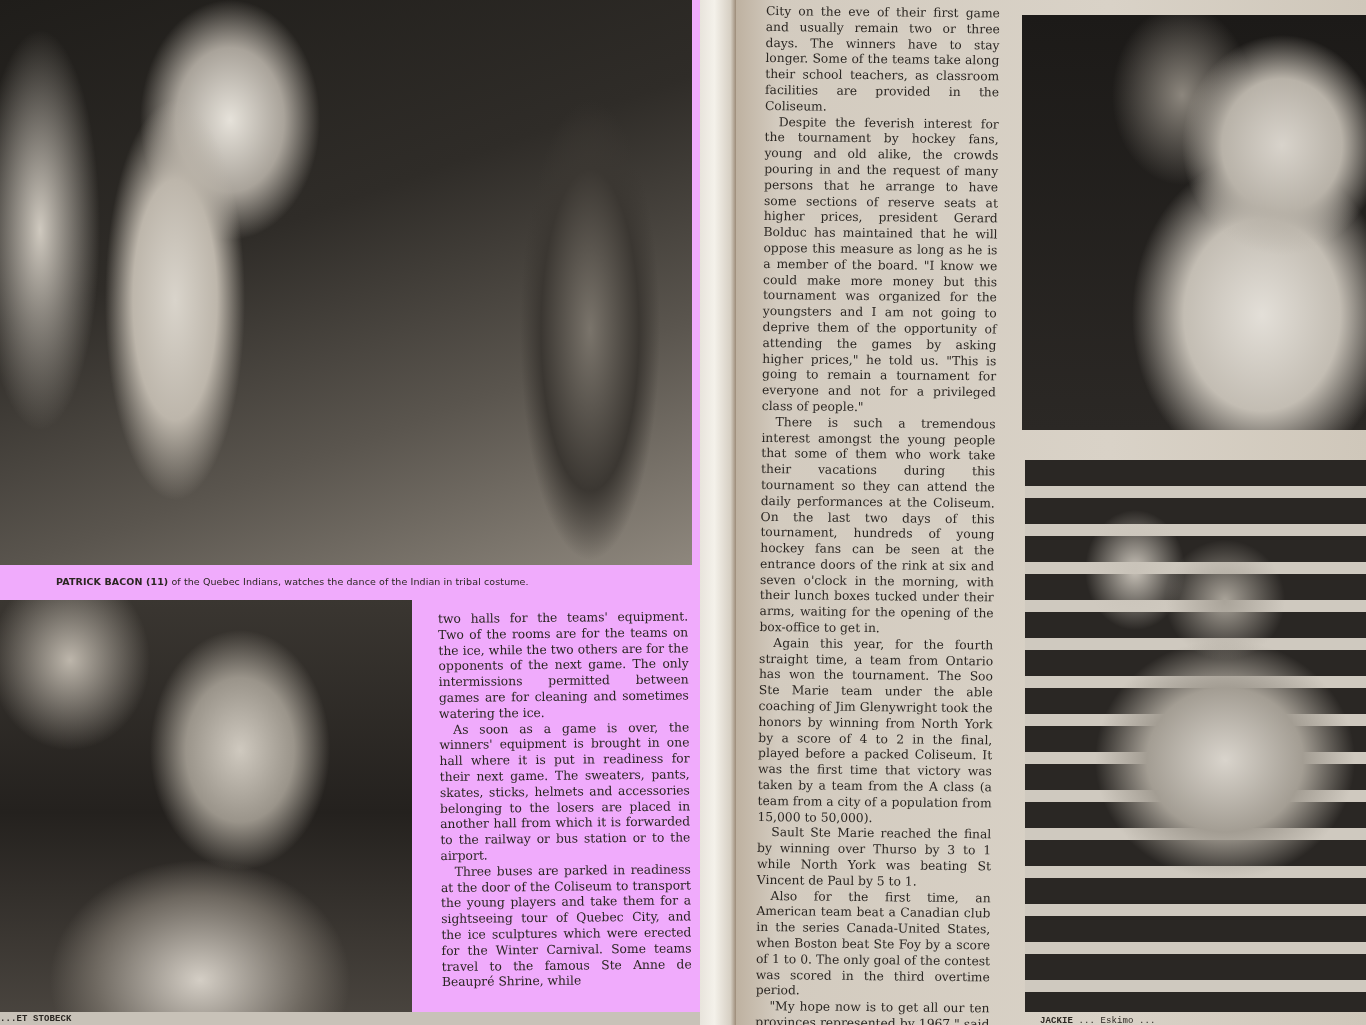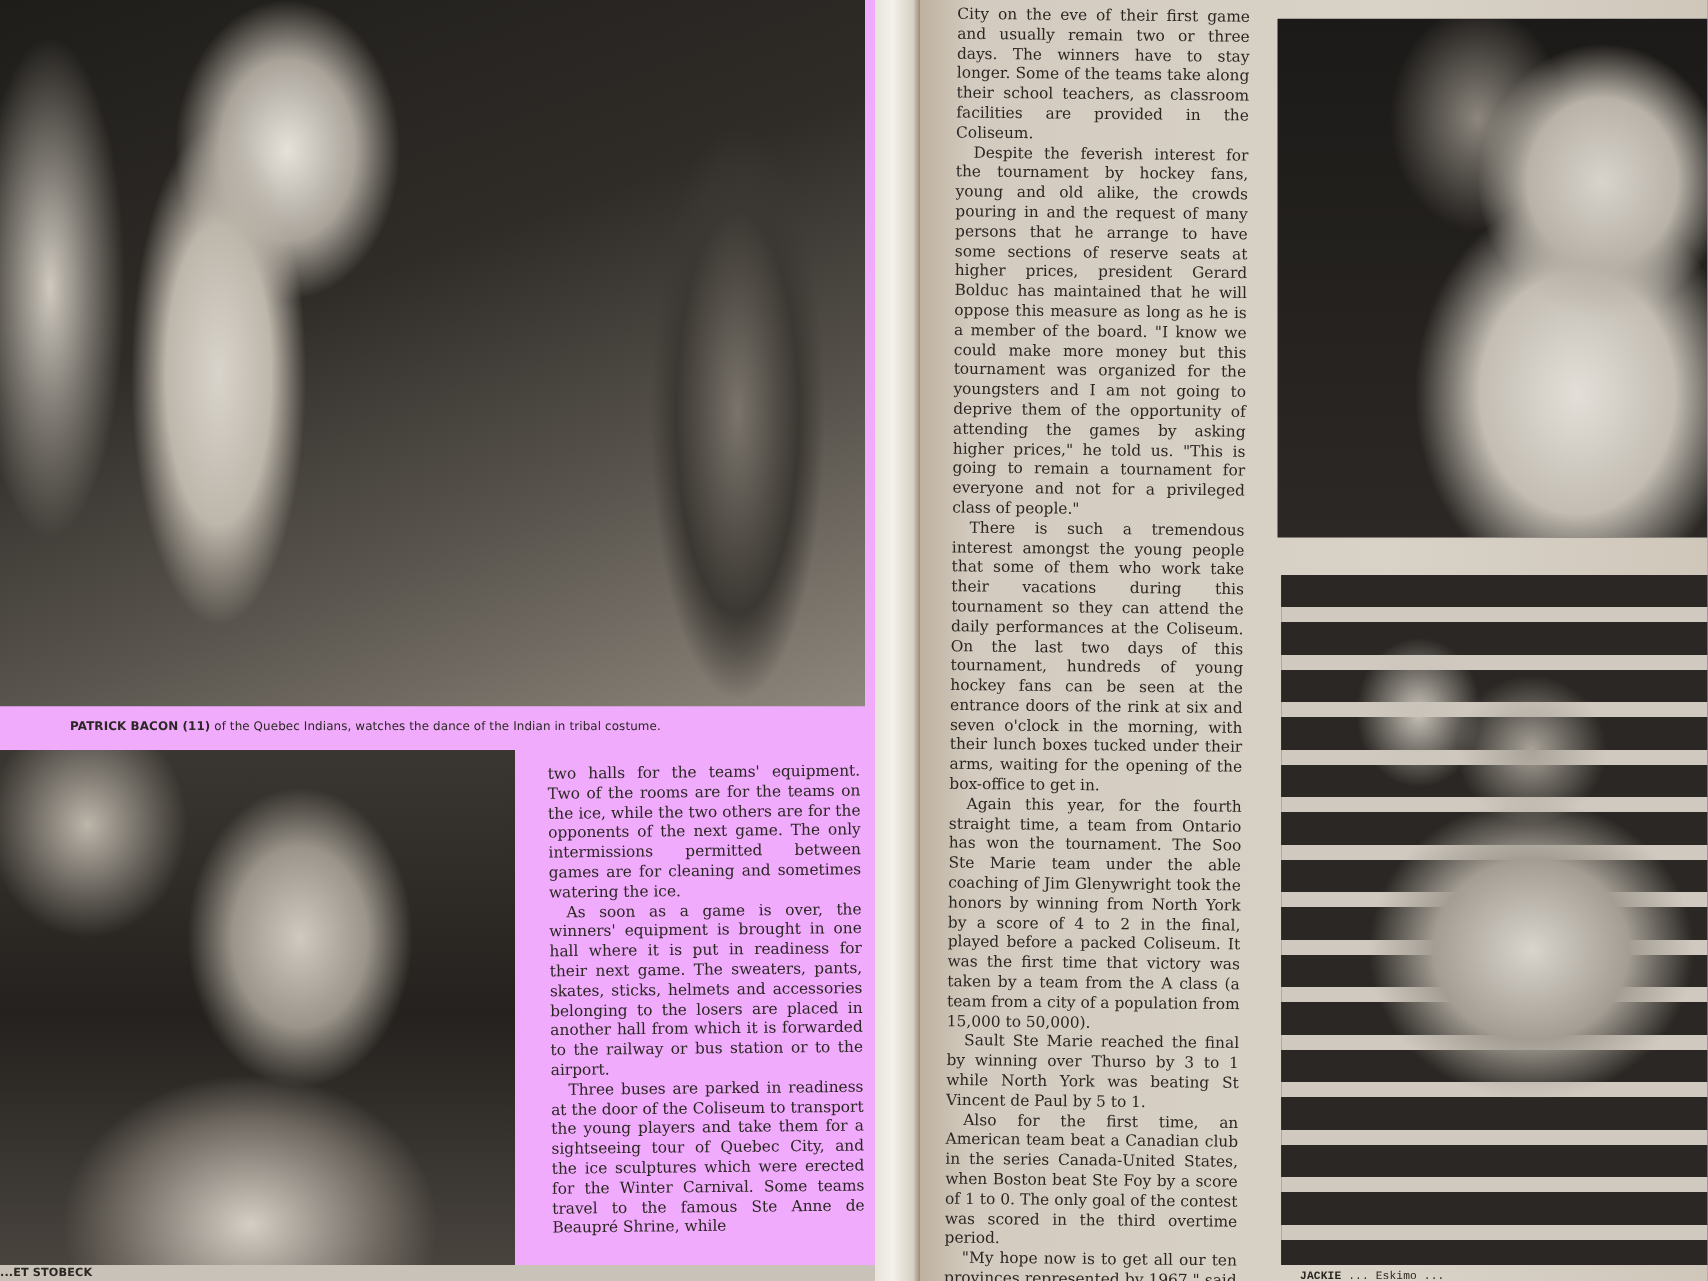--- a/index.html
+++ b/index.html
@@ -27,21 +27,21 @@
   .photo-bottom-right{left:1025px;top:460px;width:341px;height:552px;background:
     radial-gradient(ellipse 50px 60px at 110px 110px,#c9c3b9 0%,transparent 100%),
     radial-gradient(ellipse 60px 60px at 200px 140px,#a9a399 0%,transparent 100%),
     radial-gradient(ellipse 130px 120px at 200px 300px,#d9d4cc 0%,#a39d93 60%,transparent 100%),
     repeating-linear-gradient(180deg,#2a2724 0px,#2a2724 26px,#cfc9bf 26px,#cfc9bf 38px),
     #1f1d1a;}
   .caption{position:absolute;font-family:"DejaVu Sans",sans-serif;font-size:9.5px;color:#2b2722;white-space:nowrap;letter-spacing:0.1px;}
   .caption b{font-weight:bold;}
   .cap-left{left:56px;top:576px;}
   .cap-right{left:1048px;top:460px;font-size:9.5px;}
-  .cap-bl{left:0;top:1014px;font-size:9px;}
+  .cap-bl{left:0;top:1014px;font-size:9px;font-family:Liberation Mono, monospace;}
   .cap-br{left:1040px;top:1016px;font-size:9px;font-family:Liberation Mono, monospace;}
   .col{position:absolute;font-size:12.3px;line-height:15.8px;color:#2a2622;text-align:justify;}
   .col p{margin:0;text-indent:0;}
   .col p.ind{text-indent:14px;}
   .col-left{left:438px;top:612px;width:250px;transform:rotate(-0.6deg);transform-origin:0 0;}
   .col-right{left:766px;top:4px;width:234px;transform:rotate(0.6deg);transform-origin:0 0;}
   .shadow-edge{position:absolute;left:0;top:1012px;width:700px;height:13px;background:#c8c2b8;}
 </style>
 </head>
 <body>

